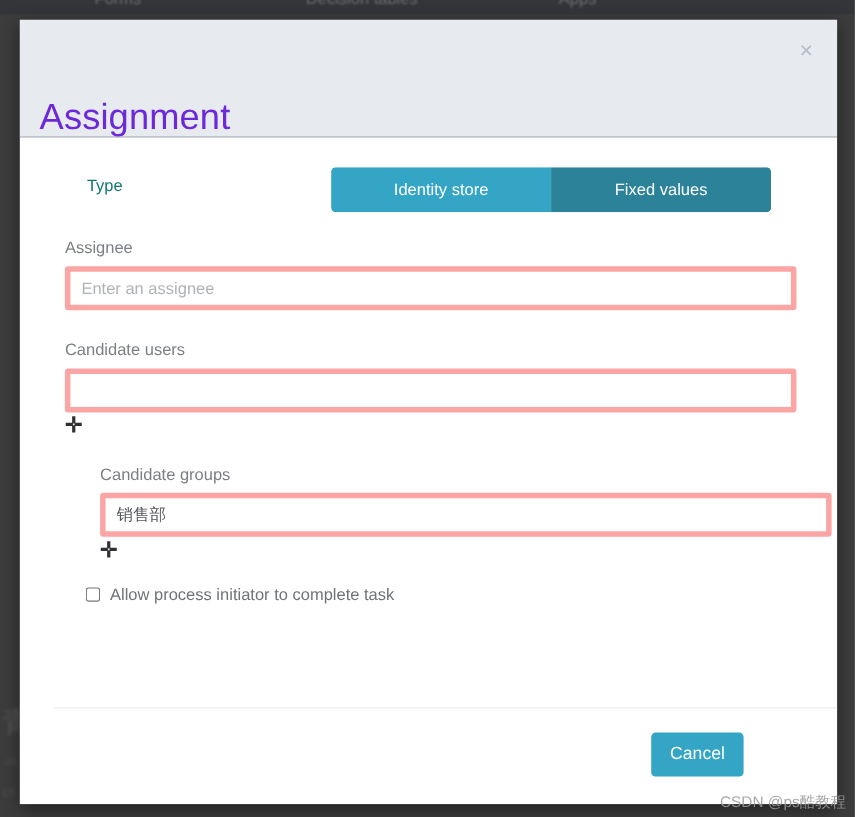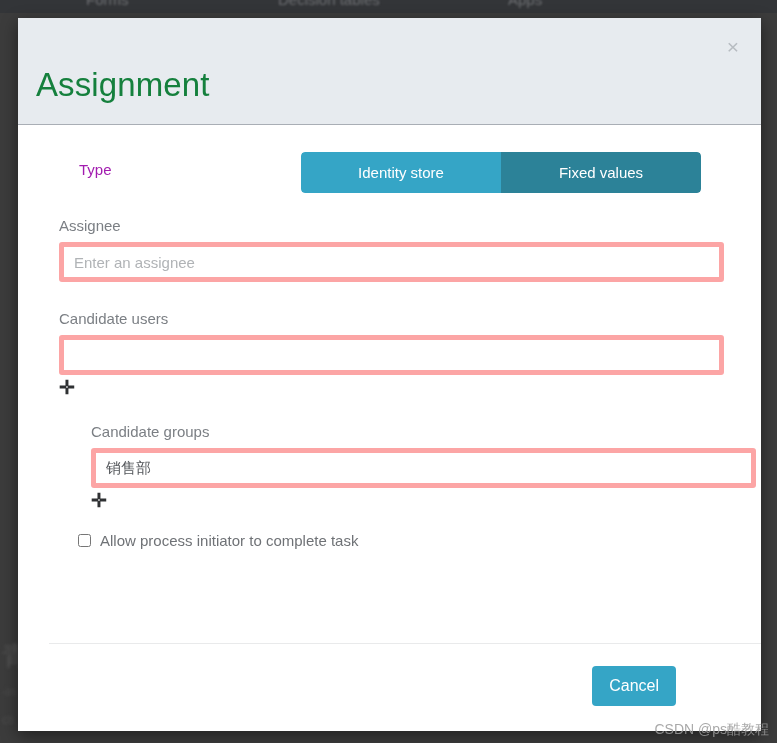--- a/index.html
+++ b/index.html
@@ -76,23 +76,23 @@
   #modal-header {
     position: relative;
     height: 107px;
     background: #e7ebef;
     border-bottom: 1px solid #a9aeb5;
     box-sizing: border-box;
   }
   #modal-title {
     position: absolute;
     left: 18px;
-    top: 26px;
+    top: 47px;
     font-size: 33px;
-    color: #15803d;
+    color: #6d28d9;
     font-weight: normal;
     letter-spacing: .1px;
   }
   #close-btn {
     position: absolute;
     right: 14px;
     top: 14px;
     width: 28px;
     height: 28px;
     line-height: 28px;
@@ -117,21 +117,21 @@
     left: 0;
     top: 27px;
     width: 100%;
     height: 48px;
   }
   #type-label {
     position: absolute;
     left: 61px;
     top: 9px;
     font-size: 15px;
-    color: #a21caf;
+    color: #0f766e;
   }
   .btn-group {
     position: absolute;
     left: 283px;
     top: 0;
     display: flex;
     border-radius: 4px;
     overflow: hidden;
   }
   .seg-btn {

